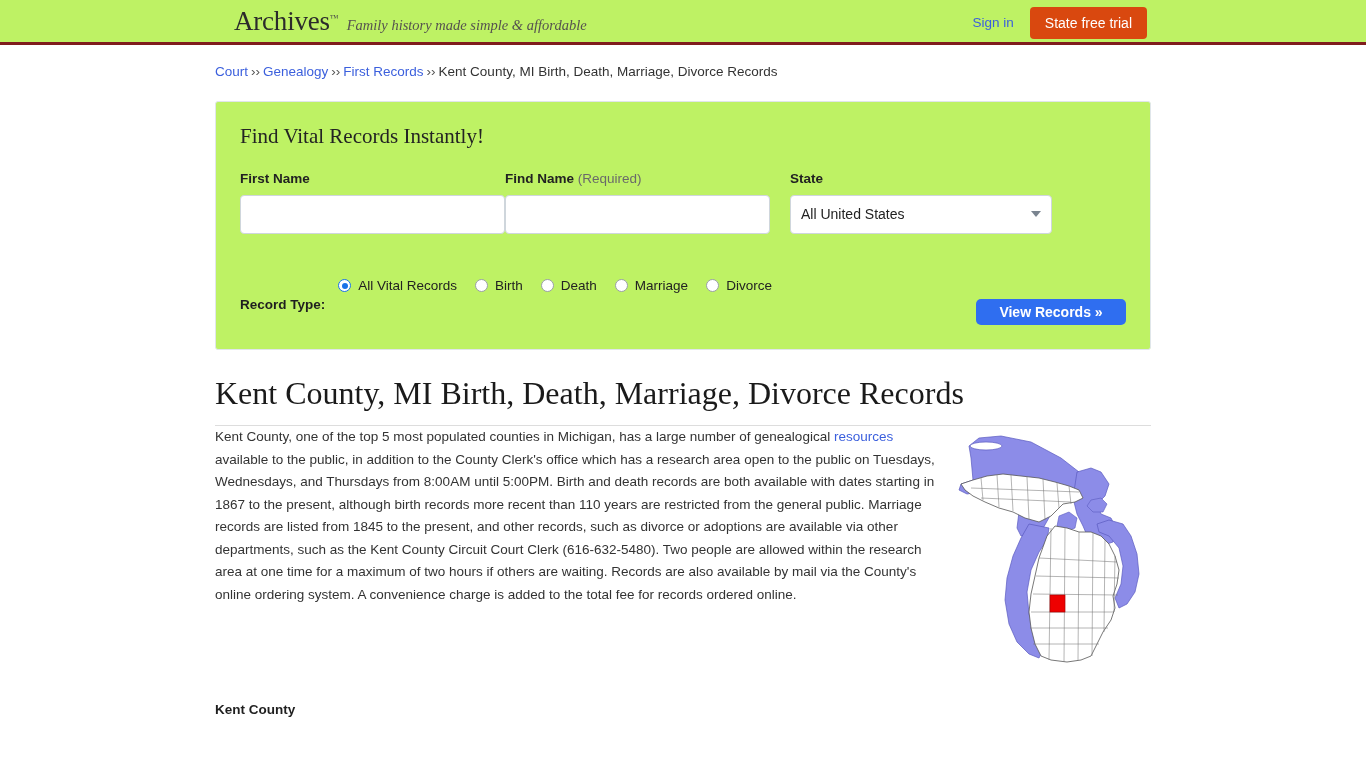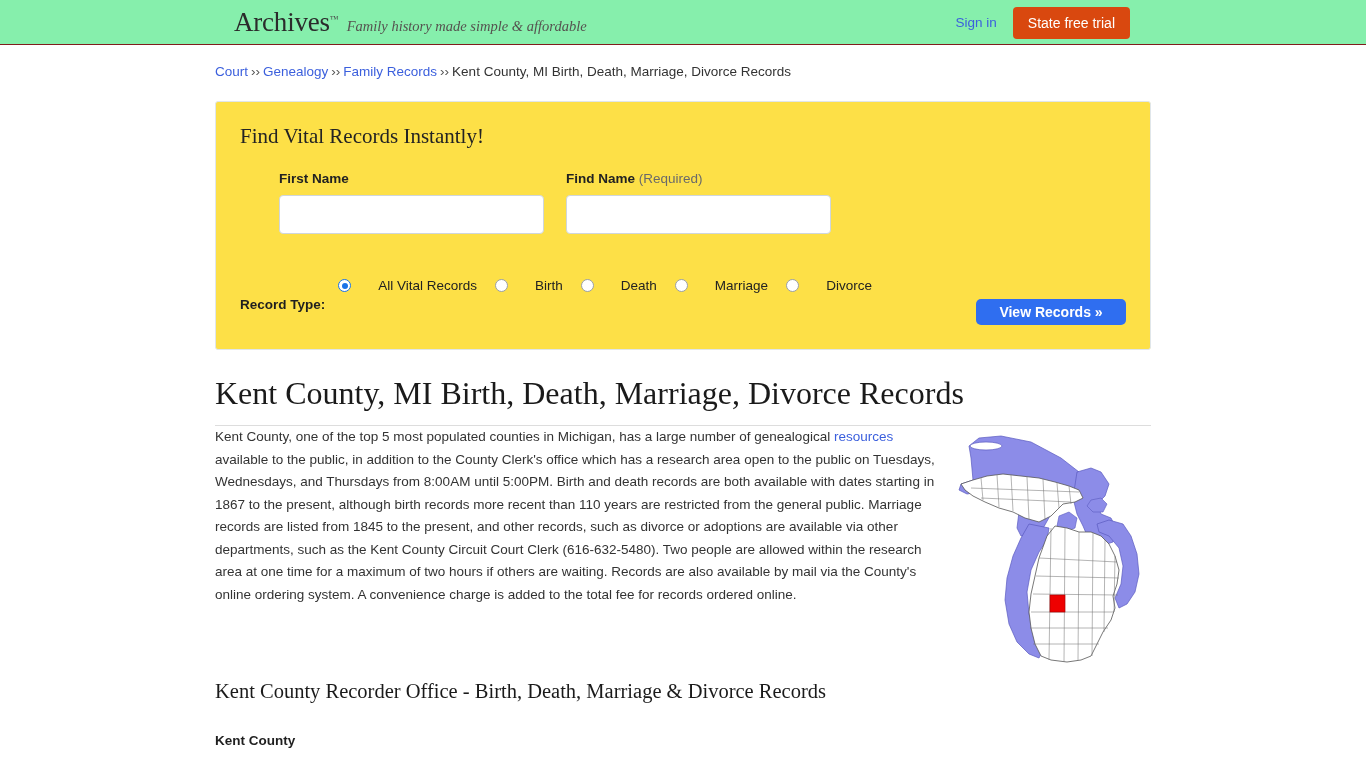--- a/index.html
+++ b/index.html
@@ -8,22 +8,22 @@
     margin: 0; padding: 0;
     width: 1366px; height: 768px;
     overflow: hidden;
     background: #ffffff;
     font-family: "Liberation Sans", sans-serif;
   }
 
   
   .site-header {
     height: 45px;
-    background: #86efac;
-    border-bottom: 1px solid #7f1d1d;
+    background: #bef264;
+    border-bottom: 3px solid #7f1d1d;
     display: flex;
     align-items: center;
     position: relative;
   }
   .brand-wrap {
     display: flex;
     align-items: baseline;
     margin-left: 234px;
   }
   .brand-logo {
@@ -44,21 +44,21 @@
   }
   .brand-tagline {
     font-family: "Liberation Serif", serif;
     font-style: italic;
     font-size: 14.5px;
     color: #55524f;
     margin-left: 8px;
   }
   .header-right {
     position: absolute;
-    right: 236px;
+    right: 219px;
     top: 0;
     height: 45px;
     display: flex;
     align-items: center;
     gap: 16px;
   }
   .signin-link {
     color: #3b5fdd;
     font-size: 13.5px;
     text-decoration: none;
@@ -98,38 +98,36 @@
     color: #3b5fdd;
     text-decoration: none;
     cursor: pointer;
   }
   .bc-sep { color: #555; margin: 0 3px; }
   .bc-current { color: #333333; }
 
   
   .search-panel {
     margin-top: 20px;
-    background: #fde047;
+    background: #bef264;
     border: 1px solid #e0e6ea;
     border-radius: 3px;
     padding: 22px 24px 26px 24px;
     position: relative;
     height: 249px;
   }
   .panel-title {
     font-family: "Liberation Serif", serif;
     font-size: 21px;
     color: #232323;
     margin: 0 0 22px 0;
     font-weight: normal;
   }
   .fields-row {
     display: flex;
-    gap: 22px;
-    margin-left: 39px;
   }
   .field-col { width: 265px; }
   .field-col.state { width: 262px; margin-left: 20px; }
   .field-label {
     font-size: 13.5px;
     font-weight: bold;
     color: #222222;
     margin-bottom: 9px;
     display: block;
   }
@@ -191,21 +189,20 @@
     color: #1f1f1f;
     margin-right: 13px;
     font-size: 13.5px;
     margin-top: 37px;
   }
   .radio-opt {
     display: flex;
     align-items: center;
     margin-right: 10px;
     cursor: pointer;
-    gap: 20px;
   }
   .radio-circle {
     width: 13px; height: 13px;
     border-radius: 50%;
     border: 1px solid #9aa0a6;
     background: #ffffff;
     display: inline-block;
     margin-right: 7px;
     position: relative;
     flex: none;
@@ -310,34 +307,41 @@
   <div class="header-right">
     <a class="signin-link">Sign in</a>
     <button class="trial-btn">State free trial</button>
   </div>
 </div>
 
 <div class="page">
   <div class="content-wrap">
 
     <div class="breadcrumb">
-      <a>Court</a><span class="bc-sep">››</span><a>Genealogy</a><span class="bc-sep">››</span><a>Family Records</a><span class="bc-sep">››</span><span class="bc-current">Kent County, MI Birth, Death, Marriage, Divorce Records</span>
+      <a>Court</a><span class="bc-sep">››</span><a>Genealogy</a><span class="bc-sep">››</span><a>First Records</a><span class="bc-sep">››</span><span class="bc-current">Kent County, MI Birth, Death, Marriage, Divorce Records</span>
     </div>
 
     <div class="search-panel">
       <h2 class="panel-title">Find Vital Records Instantly!</h2>
 
       <div class="fields-row">
         <div class="field-col">
           <label class="field-label">First Name</label>
           <input class="text-input" type="text" placeholder="" style="">
         </div>
         <div class="field-col">
           <label class="field-label"><span>Find Name</span> <span class="req">(Required)</span></label>
           <input class="text-input" type="text" placeholder="" style="">
+        </div>
+        <div class="field-col state">
+          <label class="field-label">State</label>
+          <div class="select-wrap">
+            <div class="select-box">All United States</div>
+            <span class="select-caret"></span>
+          </div>
         </div>
       </div>
 
       <div class="rectype-row">
         <span class="rectype-label">Record Type:</span>
 
         <label class="radio-opt checked">
           <span class="radio-circle"></span>
           <span class="radio-text">All Vital Records</span>
         </label>
@@ -417,21 +421,20 @@
             <path d="M142,105 L141,228"></path>
             <path d="M154,112 L153,204"></path>
             <path d="M164,128 L163,184"></path>
           </g>
 
           <rect x="99" y="167" width="15" height="17" fill="#ee0000" stroke="#aa0000" stroke-width="0.7"></rect>
         </svg>
       </div>
     </div>
 
-    <h2 class="sub-head">Kent County Recorder Office - Birth, Death, Marriage &amp; Divorce Records</h2>
 
     <div class="addr-block">
       <span class="addr-name">Kent County</span>
 
     </div>
 
   </div>
 </div>
 
 </body></html>

